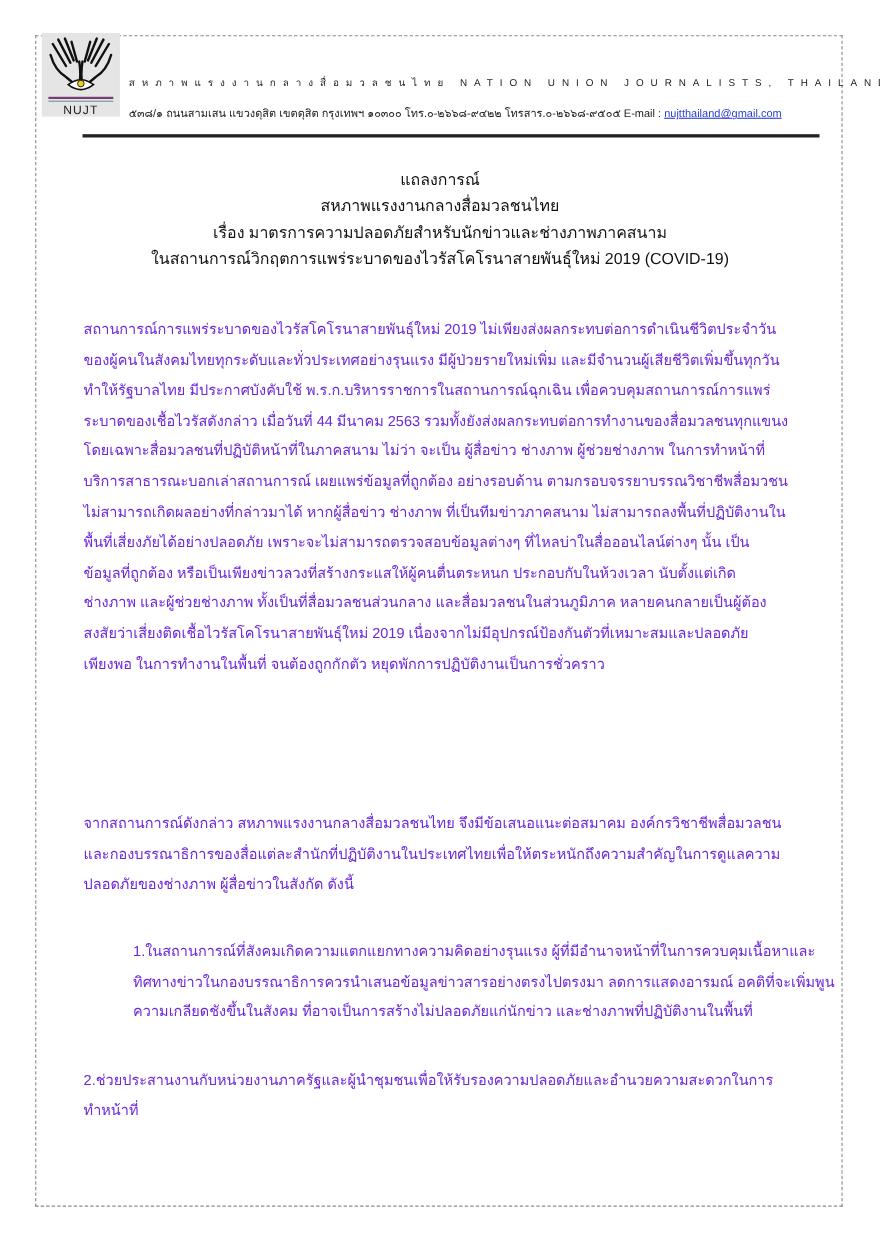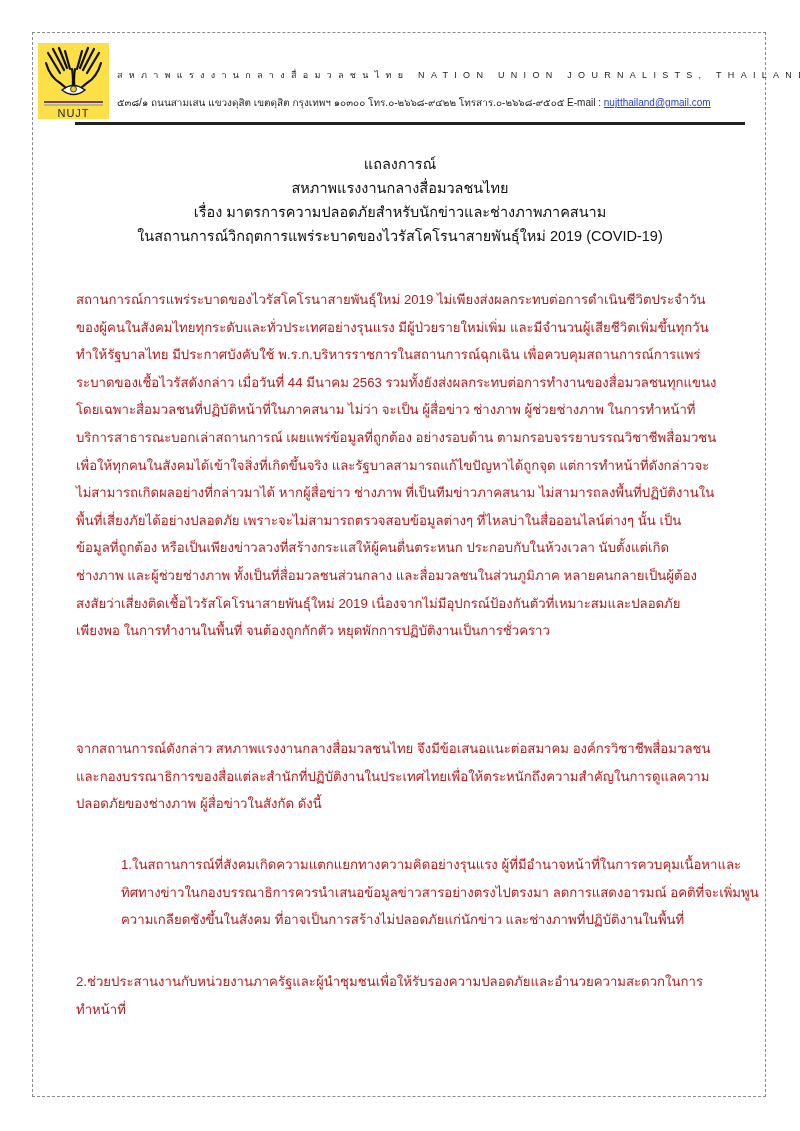--- a/index.html
+++ b/index.html
@@ -1,32 +1,32 @@
 <!DOCTYPE html>
 <html><head>
 <meta charset="utf-8">
 <style>
   html, body { margin:0; padding:0; background:#ffffff; }
   body { width:800px; height:1131px; position:relative; overflow:hidden;
          font-family:"DejaVu Sans","Liberation Sans",sans-serif; color:#111; }
   .page-frame { position:absolute; left:32px; top:32px; width:734px; height:1065px;
                 border:1px dashed #8a8a8a; box-sizing:border-box; }
-  .logo { position:absolute; left:38px; top:43px; width:71px; height:76px; background:#fde047; }
+  .logo { position:absolute; left:38px; top:30px; width:71px; height:76px; background:#e5e5e5; }
   .logo svg { display:block; }
   .org-line { position:absolute; left:117px; top:68px; font-size:9px; letter-spacing:6.3px;
               color:#222; white-space:nowrap; font-family:"Liberation Sans",sans-serif; }
   .addr-line { position:absolute; left:117px; top:95px; font-size:10px; color:#222; white-space:nowrap;
                font-family:"Liberation Sans",sans-serif; }
   .addr-line a { color:#2a3fd0; text-decoration:underline; }
   .rule { position:absolute; left:75px; top:122px; width:670px; height:3px; background:#222; }
   .titles { position:absolute; left:40px; width:720px; top:152px; text-align:center; font-weight:normal;
             font-size:14.5px; line-height:24px; font-family:"Liberation Sans",sans-serif; }
   .titles div { white-space:nowrap; }
   .body-text { position:absolute; left:76px; width:680px; font-size:13.2px; line-height:27.6px;
-               font-family:"Liberation Sans",sans-serif; color:#b91c1c; }
+               font-family:"Liberation Sans",sans-serif; color:#6d28d9; }
   .body-text .ln { white-space:nowrap; display:block; }
 </style>
 </head>
 <body>
 
 <div class="page-frame"></div>
 
 <div class="logo">
   <svg width="71" height="76" viewBox="0 0 71 76">
 
@@ -68,21 +68,20 @@
   <div>ในสถานการณ์วิกฤตการแพร่ระบาดของไวรัสโคโรนาสายพันธุ์ใหม่ 2019 (COVID-19)</div>
 </div>
 
 <div class="body-text" style="top:286px;">
   <span class="ln">สถานการณ์การแพร่ระบาดของไวรัสโคโรนาสายพันธุ์ใหม่ 2019 ไม่เพียงส่งผลกระทบต่อการดำเนินชีวิตประจำวัน</span>
   <span class="ln">ของผู้คนในสังคมไทยทุกระดับและทั่วประเทศอย่างรุนแรง มีผู้ป่วยรายใหม่เพิ่ม และมีจำนวนผู้เสียชีวิตเพิ่มขึ้นทุกวัน</span>
   <span class="ln">ทำให้รัฐบาลไทย มีประกาศบังคับใช้ พ.ร.ก.บริหารราชการในสถานการณ์ฉุกเฉิน เพื่อควบคุมสถานการณ์การแพร่</span>
   <span class="ln">ระบาดของเชื้อไวรัสดังกล่าว เมื่อวันที่ 44 มีนาคม 2563 รวมทั้งยังส่งผลกระทบต่อการทำงานของสื่อมวลชนทุกแขนง</span>
   <span class="ln">โดยเฉพาะสื่อมวลชนที่ปฏิบัติหน้าที่ในภาคสนาม ไม่ว่า จะเป็น ผู้สื่อข่าว ช่างภาพ ผู้ช่วยช่างภาพ   ในการทำหน้าที่</span>
   <span class="ln">บริการสาธารณะบอกเล่าสถานการณ์ เผยแพร่ข้อมูลที่ถูกต้อง อย่างรอบด้าน ตามกรอบจรรยาบรรณวิชาชีพสื่อมวชน</span>
-  <span class="ln">เพื่อให้ทุกคนในสังคมได้เข้าใจสิ่งที่เกิดขึ้นจริง และรัฐบาลสามารถแก้ไขปัญหาได้ถูกจุด  แต่การทำหน้าที่ดังกล่าวจะ</span>
   <span class="ln">ไม่สามารถเกิดผลอย่างที่กล่าวมาได้ หากผู้สื่อข่าว ช่างภาพ ที่เป็นทีมข่าวภาคสนาม ไม่สามารถลงพื้นที่ปฏิบัติงานใน</span>
   <span class="ln">พื้นที่เสี่ยงภัยได้อย่างปลอดภัย   เพราะจะไม่สามารถตรวจสอบข้อมูลต่างๆ ที่ไหลบ่าในสื่อออนไลน์ต่างๆ นั้น เป็น</span>
   <span class="ln">ข้อมูลที่ถูกต้อง  หรือเป็นเพียงข่าวลวงที่สร้างกระแสให้ผู้คนตื่นตระหนก    ประกอบกับในห้วงเวลา นับตั้งแต่เกิด</span>
   <span class="ln">ช่างภาพ และผู้ช่วยช่างภาพ  ทั้งเป็นที่สื่อมวลชนส่วนกลาง และสื่อมวลชนในส่วนภูมิภาค หลายคนกลายเป็นผู้ต้อง</span>
   <span class="ln">สงสัยว่าเสี่ยงติดเชื้อไวรัสโคโรนาสายพันธุ์ใหม่ 2019 เนื่องจากไม่มีอุปกรณ์ป้องกันตัวที่เหมาะสมและปลอดภัย</span>
   <span class="ln">เพียงพอ ในการทำงานในพื้นที่  จนต้องถูกกักตัว หยุดพักการปฏิบัติงานเป็นการชั่วคราว</span>
 </div>
 
 <div class="body-text" style="top:735px;">
   <span class="ln">จากสถานการณ์ดังกล่าว  สหภาพแรงงานกลางสื่อมวลชนไทย จึงมีข้อเสนอแนะต่อสมาคม องค์กรวิชาชีพสื่อมวลชน</span>

